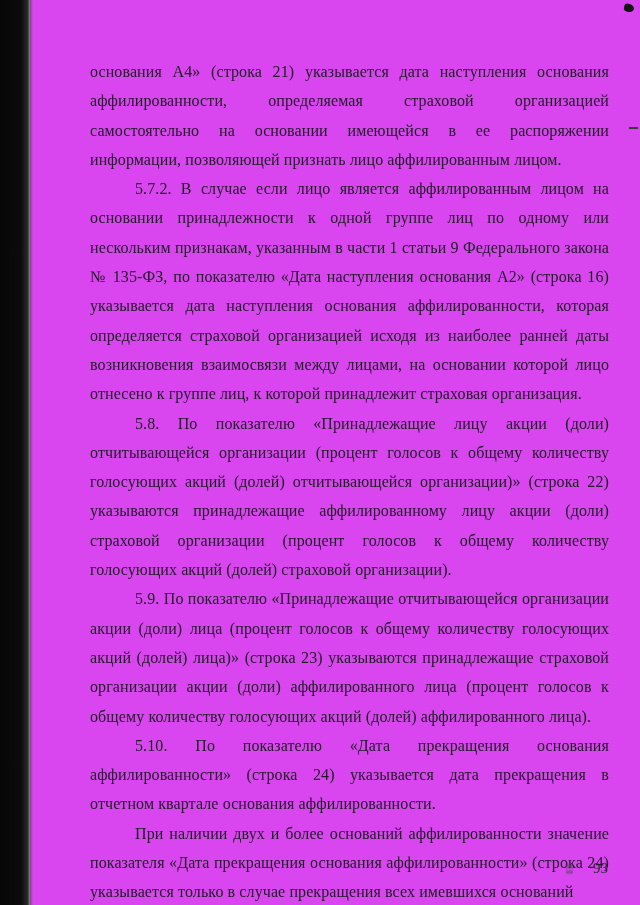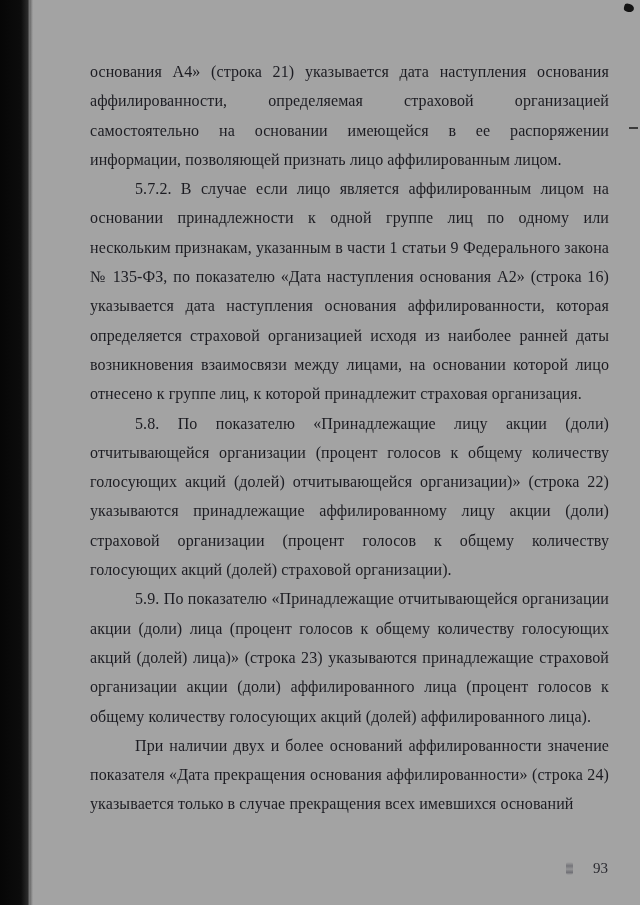--- a/index.html
+++ b/index.html
@@ -4,21 +4,21 @@
 <style>
   html, body {
     margin: 0;
     padding: 0;
     background: #ffffff;
   }
   .page {
     position: relative;
     width: 640px;
     height: 905px;
-    background: #a3a3a3;
+    background: #d946ef;
     overflow: hidden;
     font-family: "Liberation Serif", "DejaVu Serif", serif;
     color: #1c1c22;
   }
   
   .left-band {
     position: absolute;
     left: 0;
     top: 0;
     width: 30px;
@@ -96,20 +96,21 @@
 
   <div class="left-band"></div>
   <div class="corner-mark"></div>
   <div class="edge-dash"></div>
 
   <div class="text-block">
     <p class="no-indent">основания А4» (строка 21) указывается дата наступления основания аффилированности, определяемая страховой организацией самостоятельно на основании имеющейся в ее распоряжении информации, позволяющей признать лицо аффилированным лицом.</p>
     <p>5.7.2. В случае если лицо является аффилированным лицом на основании принадлежности к одной группе лиц по одному или нескольким признакам, указанным в части 1 статьи 9 Федерального закона № 135-ФЗ, по показателю «Дата наступления основания А2» (строка 16) указывается дата наступления основания аффилированности, которая определяется страховой организацией исходя из наиболее ранней даты возникновения взаимосвязи между лицами, на основании которой лицо отнесено к группе лиц, к которой принадлежит страховая организация.</p>
     <p>5.8. По показателю «Принадлежащие лицу акции (доли) отчитывающейся организации (процент голосов к общему количеству голосующих акций (долей) отчитывающейся организации)» (строка 22) указываются принадлежащие аффилированному лицу акции (доли) страховой организации (процент голосов к общему количеству голосующих акций (долей) страховой организации).</p>
     <p>5.9. По показателю «Принадлежащие отчитывающейся организации акции (доли) лица (процент голосов к общему количеству голосующих акций (долей) лица)» (строка 23) указываются принадлежащие страховой организации акции (доли) аффилированного лица (процент голосов к общему количеству голосующих акций (долей) аффилированного лица).</p>
+    <p>5.10. По показателю «Дата прекращения основания аффилированности» (строка 24) указывается дата прекращения в отчетном квартале основания аффилированности.</p>
     <p>При наличии двух и более оснований аффилированности значение показателя «Дата прекращения основания аффилированности» (строка 24) указывается только в случае прекращения всех имевшихся оснований</p>
   </div>
 
   <div class="page-number-area">
     <span class="smudge"></span>
     <span>93</span>
   </div>
 
 </div>
 

